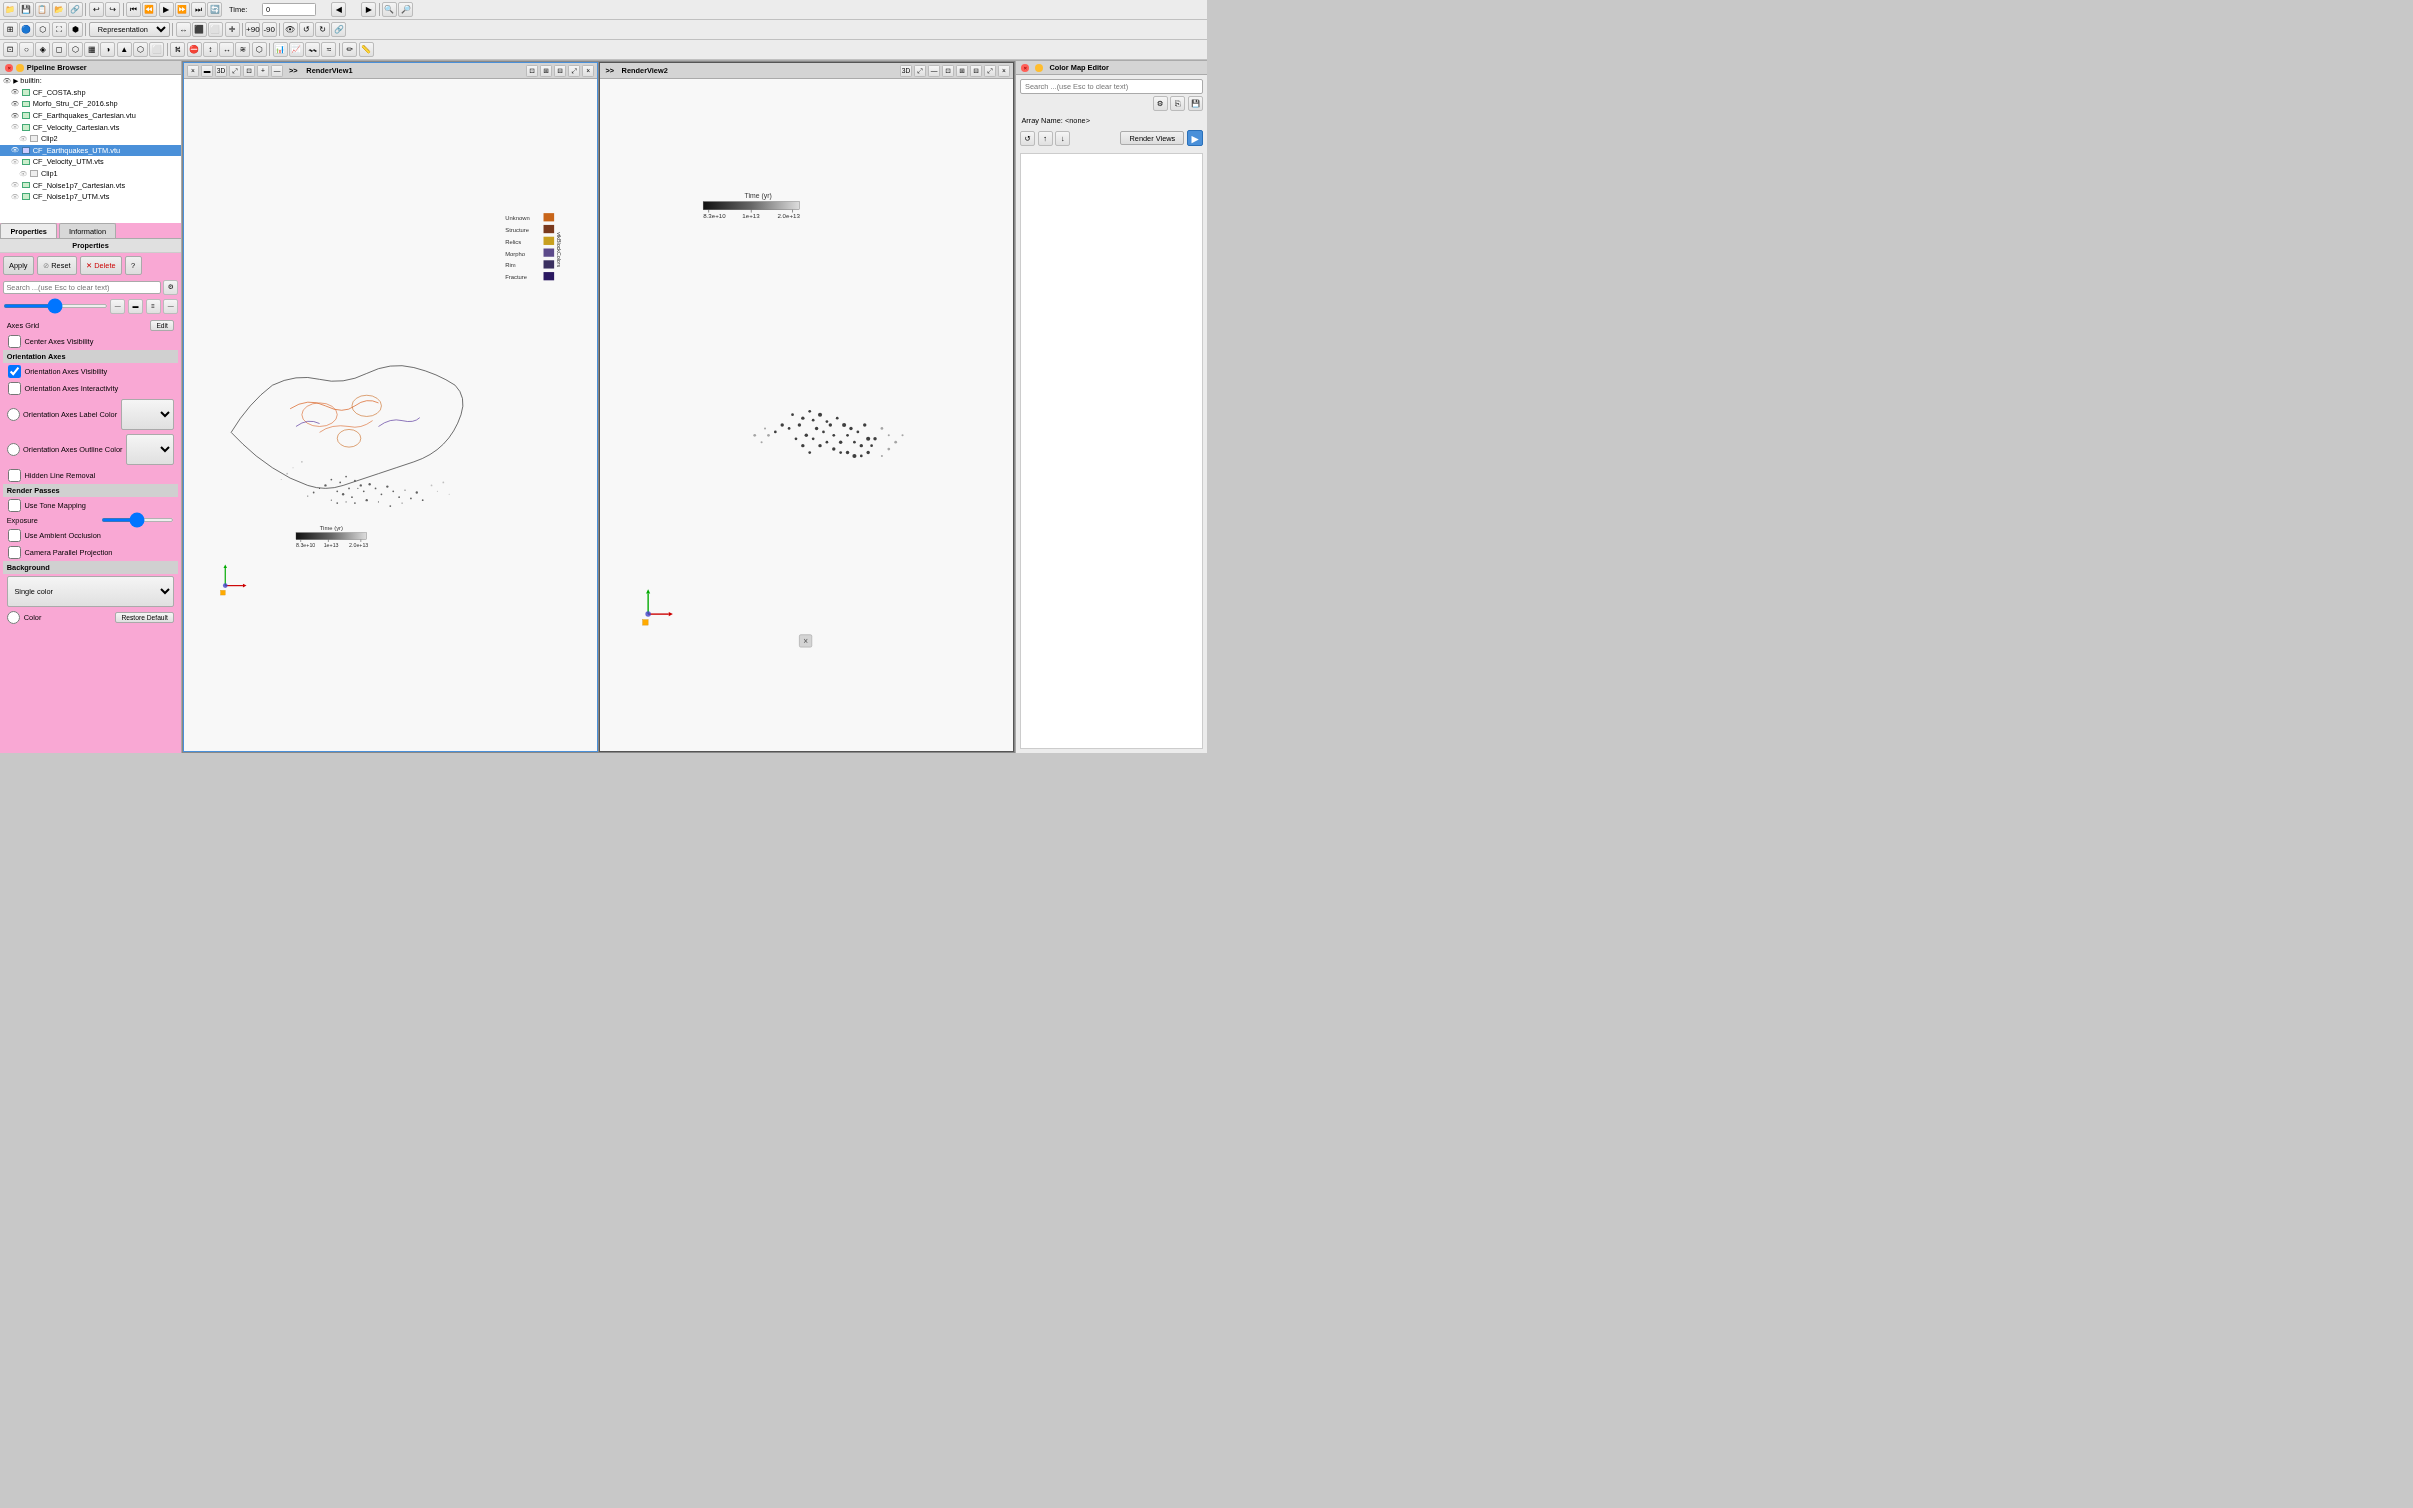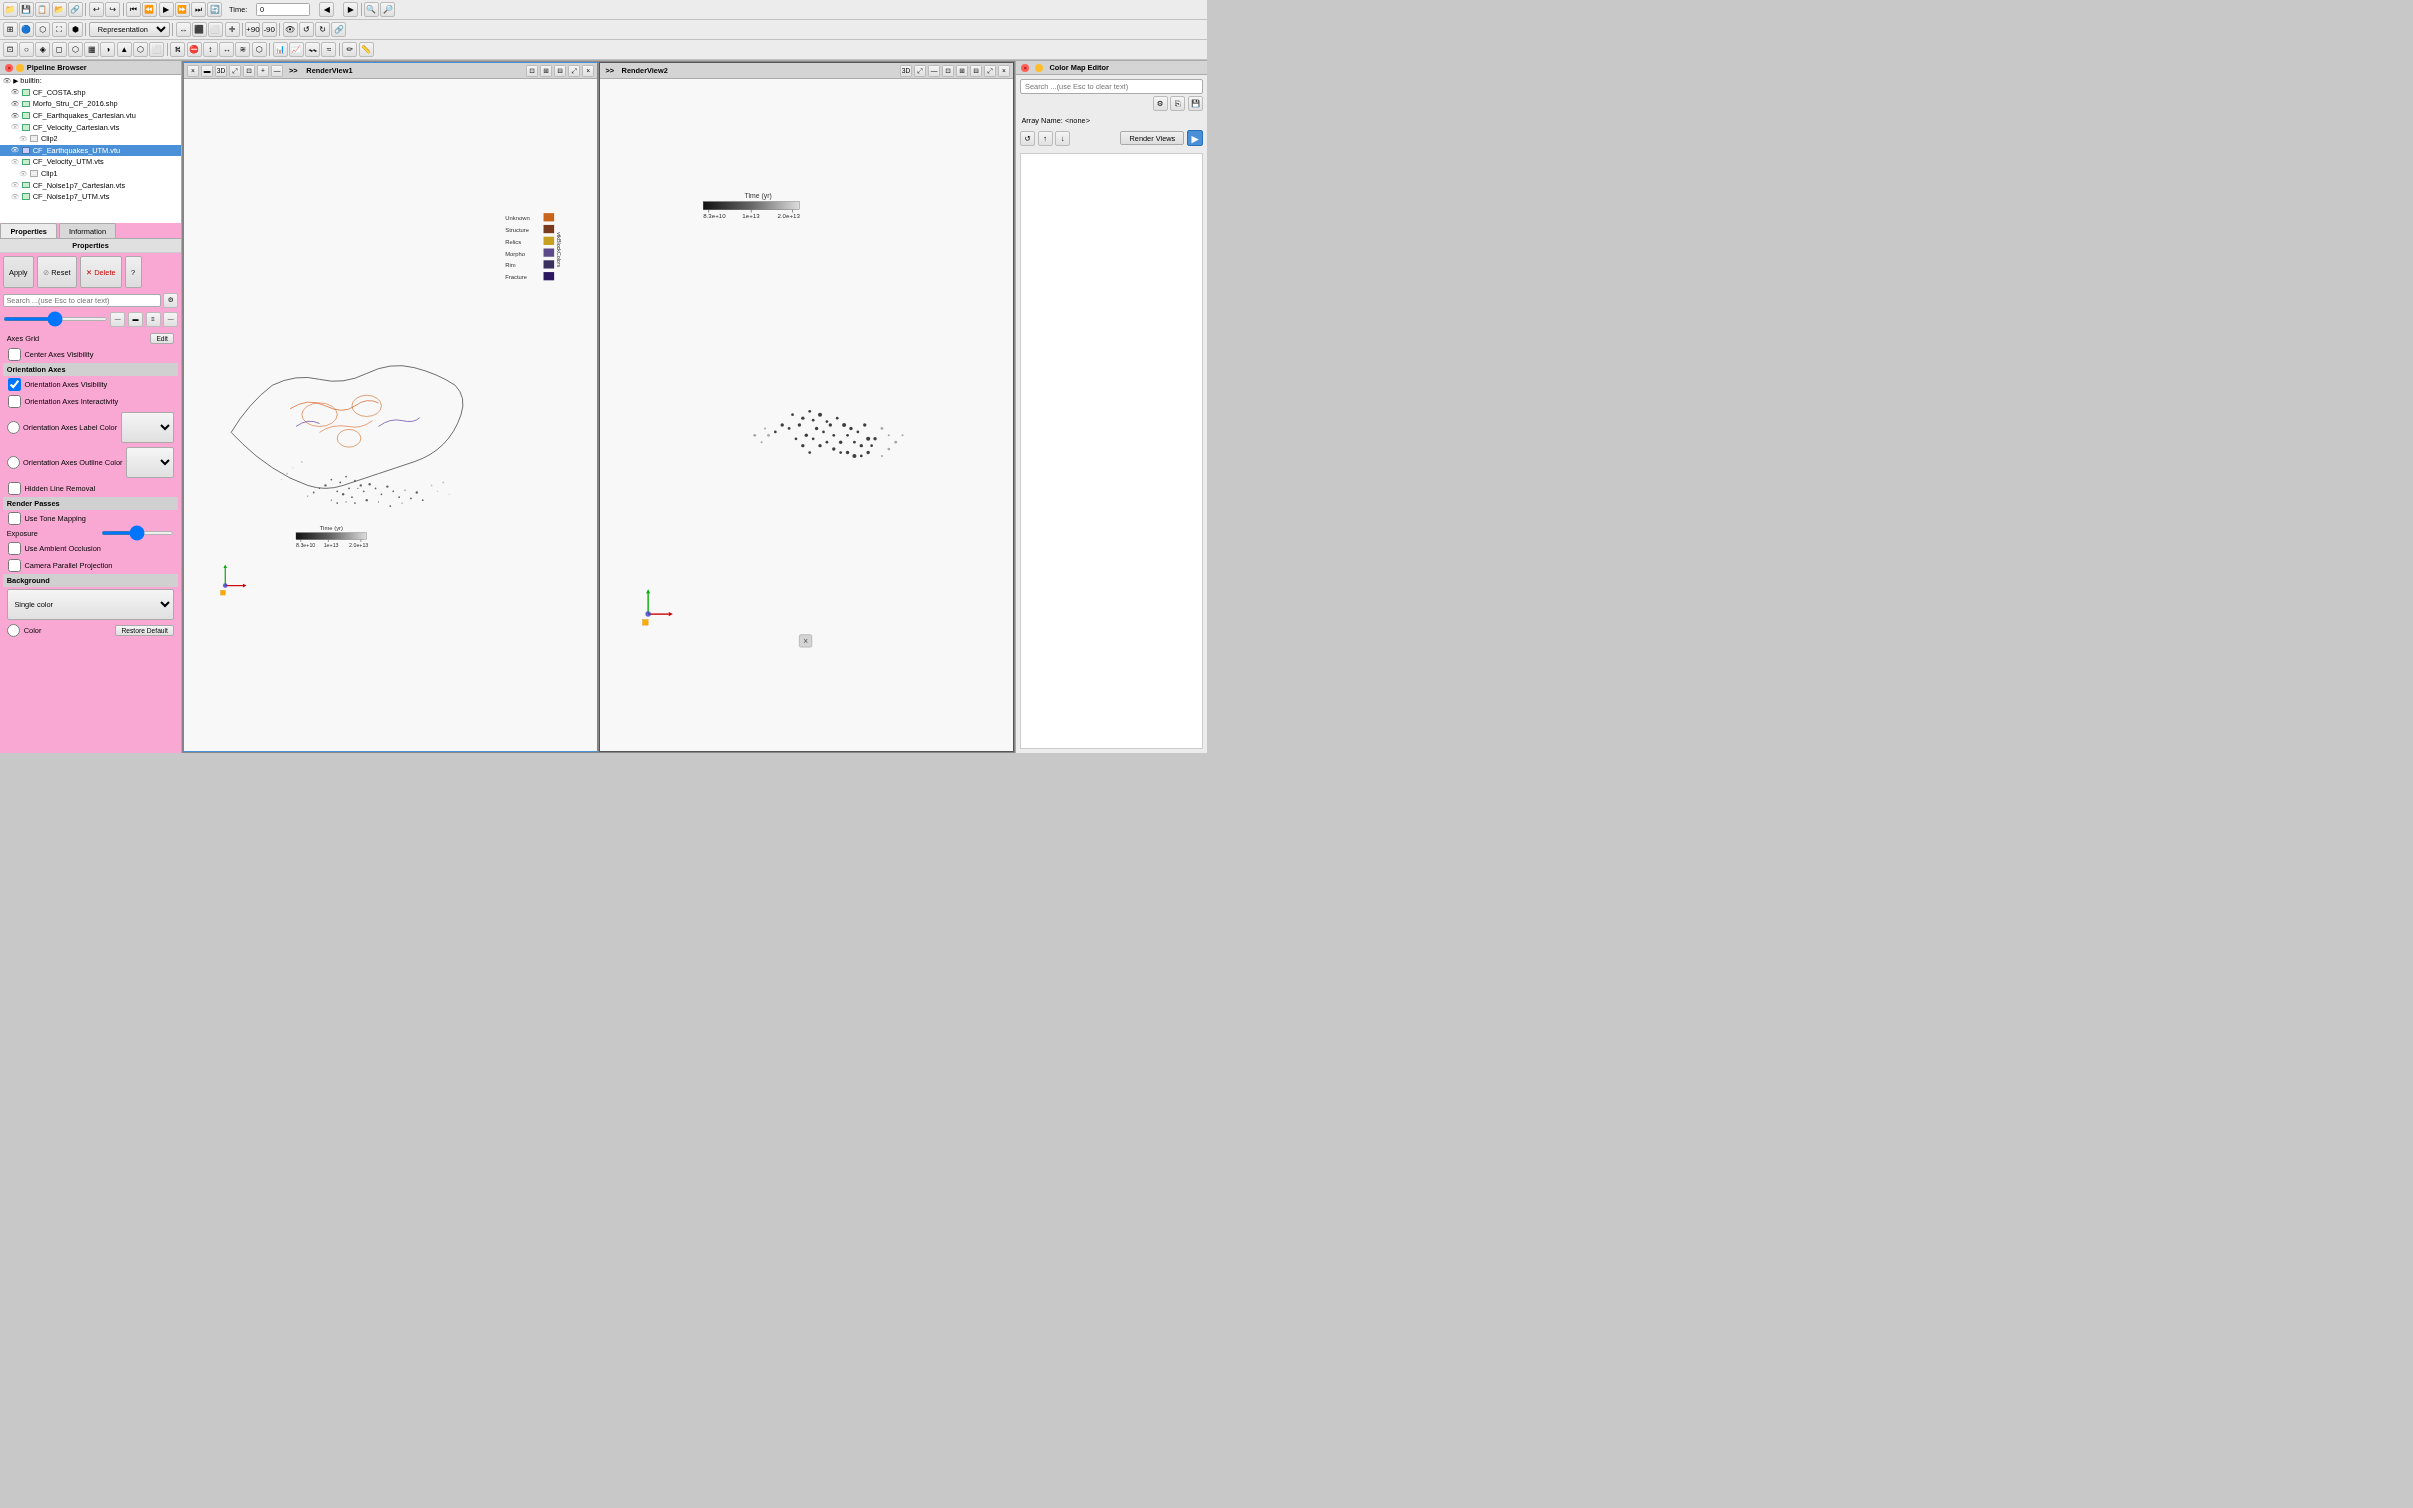--- a/index.html
+++ b/index.html
@@ -43,21 +43,21 @@
     .toolbar-separator {
       width: 0.7px;
       height: 13.5px;
       background: #aaa;
       margin: 0 1.3px;
     }
 
     .time-field {
       display: flex;
       align-items: center;
-      gap: 9px;
+      gap: 15px;
       margin-left: 5.4px;
     }
 
     .time-input {
       width: 54px;
       height: 13.5px;
       border: 0.7px solid #aaa;
       border-radius: 1.3px;
       padding: 0 2.7px;
       font-size: 7.4px;
@@ -181,21 +181,21 @@
     .prop-btn {
       display: flex;
       align-items: center;
       gap: 2px;
       padding: 1.3px 5.4px;
       border: 0.7px solid #aaa;
       border-radius: 2px;
       font-size: 7.4px;
       cursor: pointer;
       background: linear-gradient(to bottom, #f0f0f0, #ddd);
-      height: 32px;
+      height: 19px;
     }
 
     .prop-btn.apply { background: linear-gradient(to bottom, #e8e8e8, #d8d8d8); }
     .prop-btn.reset { background: linear-gradient(to bottom, #f0f0f0, #ddd); }
     .prop-btn.delete { background: linear-gradient(to bottom, #f0f0f0, #ddd); color: #c00; }
 
     .search-row {
       display: flex;
       align-items: center;
       padding: 2px 2.7px;

